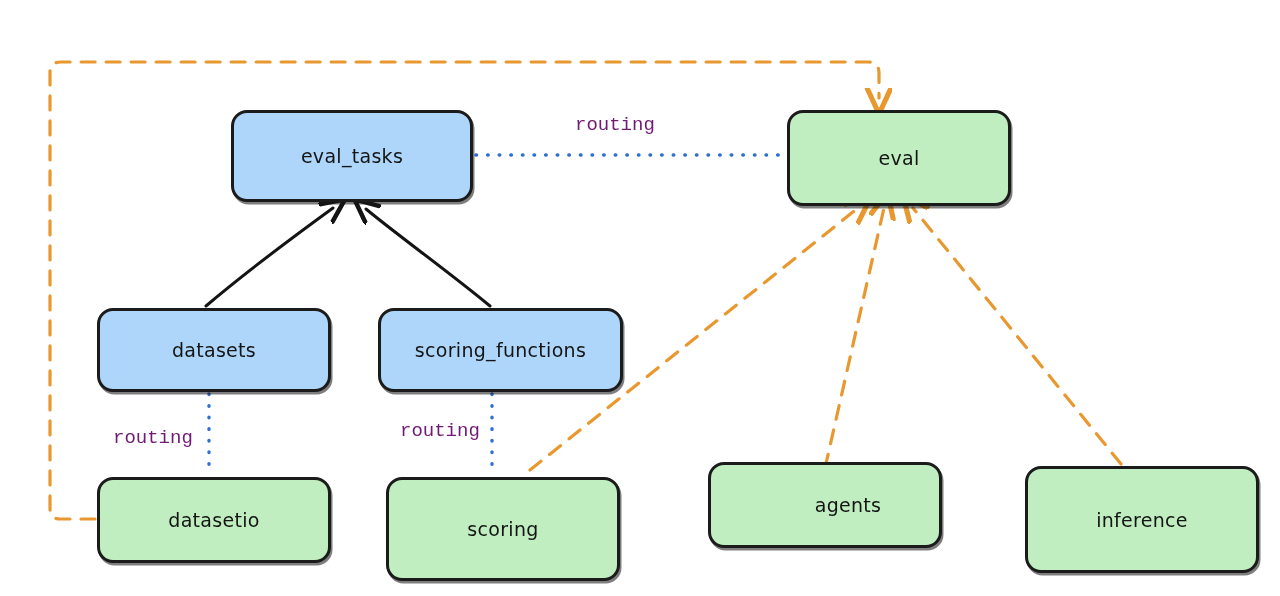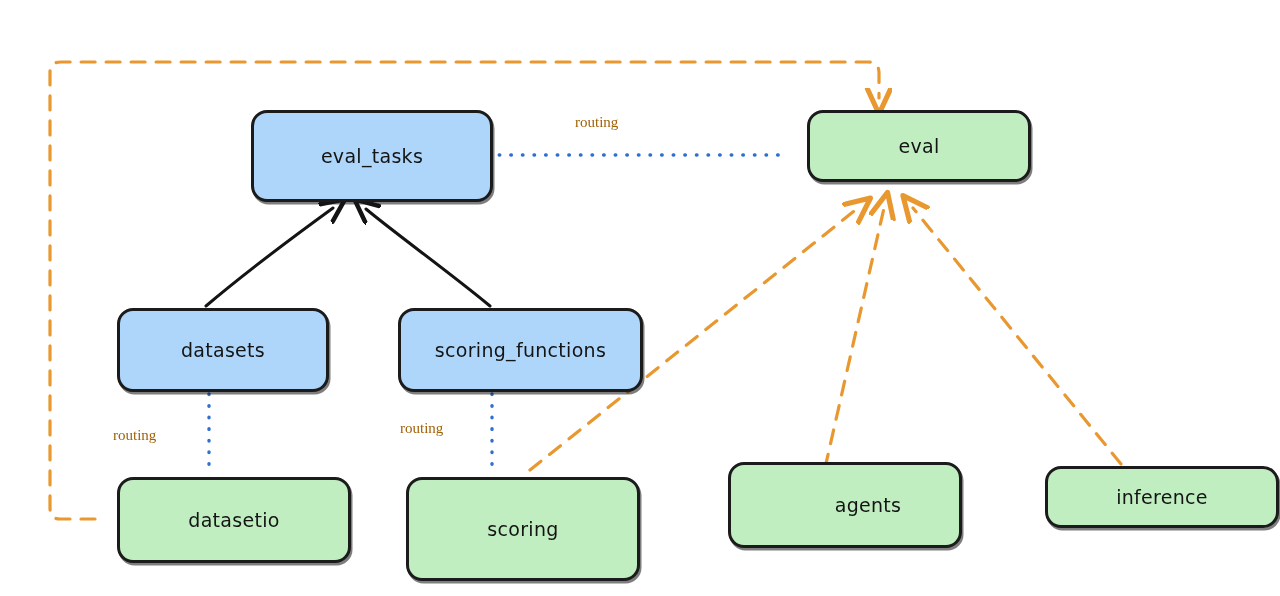--- a/index.html
+++ b/index.html
@@ -28,37 +28,36 @@
   .node {
     position: absolute;
     box-sizing: border-box;
     display: flex;
     align-items: center;
     justify-content: center;
     border: 3px solid #1b1b1b;
     border-radius: 16px;
     z-index: 3;
     box-shadow: 1.5px 2.5px 0 rgba(20,20,20,0.55);
-    margin-left: 20px;
   }
   .node.api   { background: #aed6fa; }
   .node.prov  { background: #c0eec0; }
   .node-label {
     font-family: "DejaVu Sans", sans-serif;
     font-size: 19px;
     color: #141414;
     letter-spacing: 0.3px;
     white-space: nowrap;
     user-select: none;
   }
   .edge-label {
     position: absolute;
-    font-family: Liberation Serif, serif;
-    font-size: 15px;
-    color: #a16207;
+    font-family: Liberation Mono, monospace;
+    font-size: 19px;
+    color: #701a75;
     white-space: nowrap;
     z-index: 4;
     user-select: none;
   }
 </style>
 </head>
 <body>
 
 <div id="canvas">
 
@@ -100,45 +99,45 @@
     </g>
     <g>
       <line x1="1121" y1="464" x2="913" y2="208" stroke="#e8982f" stroke-width="3.2" stroke-linecap="round" stroke-dasharray="14 11" marker-end="url(#arrow-orange)"></line>
     </g>
   </svg>
 
   <div class="node api" style="left:231px; top:110px; width:242px; height:92px;">
     <span class="node-label">eval_tasks</span>
   </div>
 
-  <div class="node prov" style="left:787px; top:110px; width:224px; height:72px;">
+  <div class="node prov" style="left:787px; top:110px; width:224px; height:96px;">
     <span class="node-label">eval</span>
   </div>
 
-  <div class="node api" style="left:97px; top:308px; width:212px; height:84px;">
+  <div class="node api" style="left:97px; top:308px; width:234px; height:84px;">
     <span class="node-label">datasets</span>
   </div>
 
   <div class="node api" style="left:378px; top:308px; width:245px; height:84px;">
     <span class="node-label">scoring_functions</span>
   </div>
 
   <div class="node prov" style="left:97px; top:477px; width:234px; height:86px;align-items:center;">
     <span class="node-label">datasetio</span>
   </div>
 
   <div class="node prov" style="left:386px; top:477px; width:234px; height:104px;">
     <span class="node-label">scoring</span>
   </div>
 
   <div class="node prov" style="left:708px; top:462px; width:234px; height:86px;padding-left:46px;">
     <span class="node-label">agents</span>
   </div>
 
-  <div class="node prov" style="left:1025px; top:466px; width:234px; height:62px;">
+  <div class="node prov" style="left:1025px; top:466px; width:234px; height:107px;">
     <span class="node-label">inference</span>
   </div>
 
   <div class="edge-label" style="left:575px; top:114px;">routing</div>
 
   <div class="edge-label" style="left:113px; top:427px;">routing</div>
 
   <div class="edge-label" style="left:400px; top:420px;">routing</div>
 
 </div>

